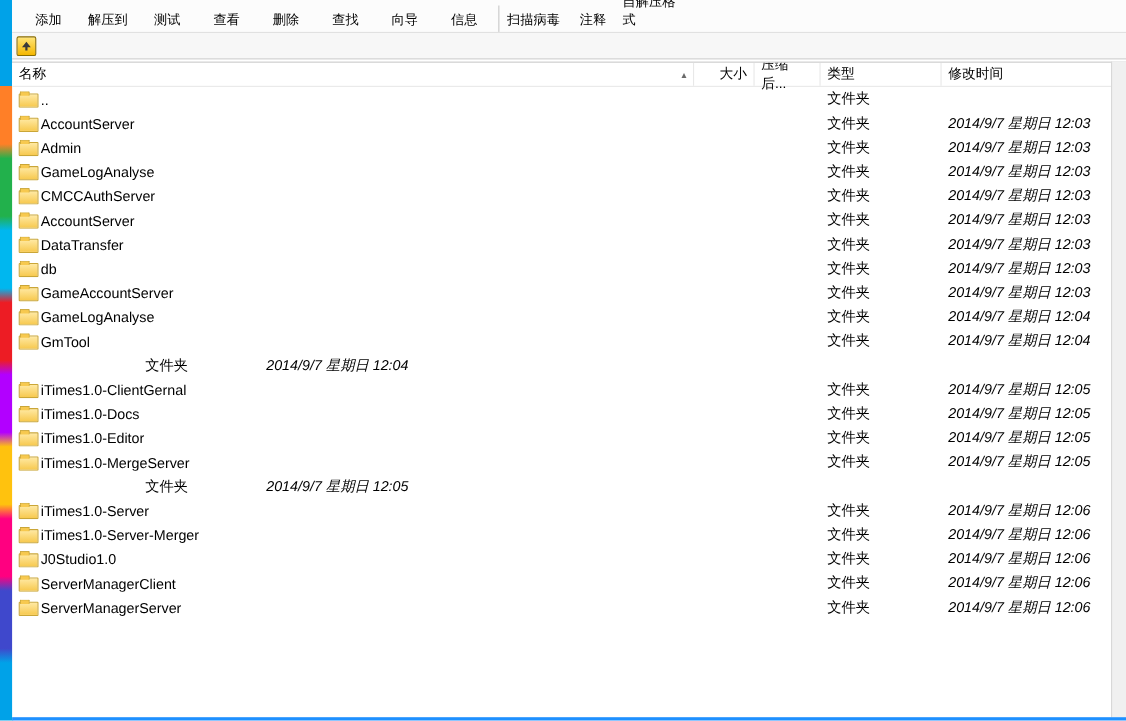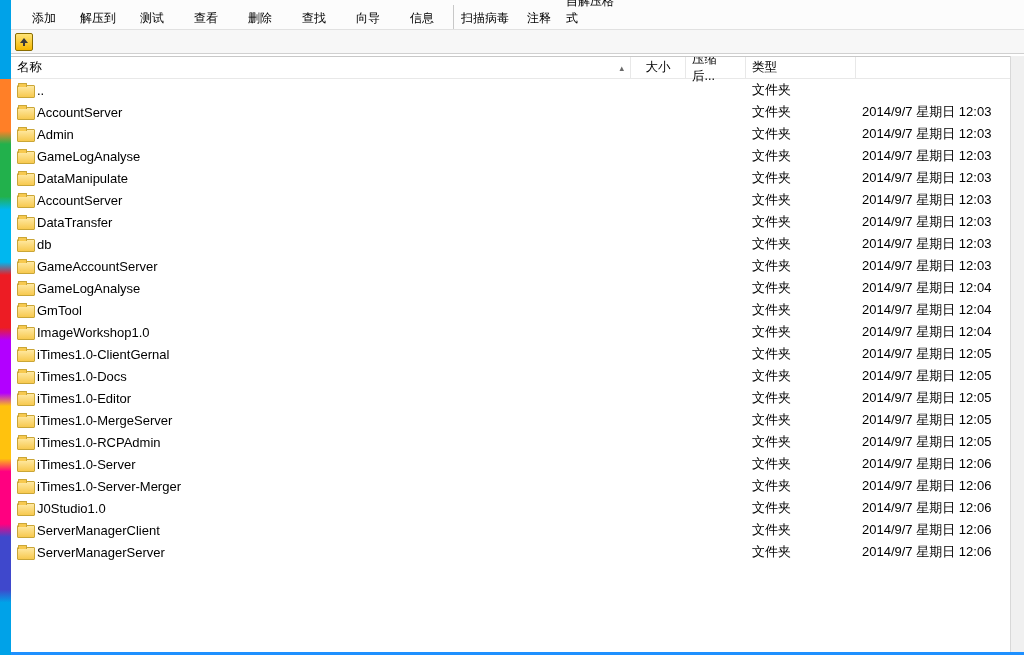--- a/index.html
+++ b/index.html
@@ -49,35 +49,35 @@
 }
 .list-header {
   display:flex; height:22px; align-items:center;
   background:#fff; border-bottom:1px solid #e8e8e8;
   font-size:12.5px; color:#000; position: sticky; top:0;
 }
 .list-header .col { border-right:1px solid #e8e8e8; padding:0 6px; display:flex; align-items:center; height:100%; }
 .sort-caret { margin-left:auto; font-size:9px; color:#6a6a6a; }
 
 .col-name  { flex: 0 0 620px; }
-.col-size  { flex: 0 0 55px; justify-content:center; }
+.col-size  { flex: 0 0 55px; justify-content:flex-end; }
 .col-pack  { flex: 0 0 60px; }
 .col-type  { flex: 0 0 110px; }
 .col-date  { flex: 1 1 auto; }
 
 .file-row {
   display:flex; align-items:center; height:22px; font-size:13px;
   white-space:nowrap;
 }
 .file-row .cell { padding:0 6px; overflow:hidden; text-overflow:ellipsis; }
 .cell-name { flex:0 0 620px; display:flex; align-items:center; gap:4px; }
 .cell-size { flex:0 0 55px; text-align:right; }
 .cell-pack { flex:0 0 60px; }
 .cell-type { flex:0 0 110px; }
-.cell-date { flex:1 1 auto; }
+.cell-date { flex:1 1 auto;font-style:italic; }
 
 .folder-icon { width:16px; height:14px; flex:none; display:inline-block; position:relative; }
 .folder-icon::before { content:""; position:absolute; left:0; top:2px; width:16px; height:11px;
   background:linear-gradient(#ffe9a3,#f7c94f); border:1px solid #caa637; border-radius:1px; }
 .folder-icon::after { content:""; position:absolute; left:1px; top:0; width:7px; height:3px;
   background:#f7c94f; border:1px solid #caa637; border-bottom:none; border-radius:1px 1px 0 0; }
 
 
 .bottom-border { position:absolute; left:0; right:0; bottom:0; height:3px;
   background:#1e90ff; }
@@ -145,20 +145,23 @@
       </div>
       <div class="col col-size">
         <span>大小</span>
       </div>
       <div class="col col-pack">
         <span>压缩后...</span>
       </div>
       <div class="col col-type">
         <span>类型</span>
       </div>
+      <div class="col col-date">
+        <span>修改时间</span>
+      </div>
     </div>
     <div id="rows">
         <div class="file-row">
           <div class="cell cell-name">
             <span class="folder-icon"></span>
             <span>..</span>
           </div>
           <div class="cell cell-size"></div>
           <div class="cell cell-pack"></div>
           <div class="cell cell-type">文件夹</div>
@@ -190,21 +193,21 @@
             <span>GameLogAnalyse</span>
           </div>
           <div class="cell cell-size"></div>
           <div class="cell cell-pack"></div>
           <div class="cell cell-type">文件夹</div>
           <div class="cell cell-date">2014/9/7 星期日 12:03</div>
         </div>
         <div class="file-row">
           <div class="cell cell-name">
             <span class="folder-icon"></span>
-            <span>DataManipulate</span>
+            <span>CMCCAuthServer</span>
           </div>
           <div class="cell cell-size"></div>
           <div class="cell cell-pack"></div>
           <div class="cell cell-type">文件夹</div>
           <div class="cell cell-date">2014/9/7 星期日 12:03</div>
         </div>
         <div class="file-row">
           <div class="cell cell-name">
             <span class="folder-icon"></span>
             <span>AccountServer</span>
@@ -258,24 +261,20 @@
           <div class="cell cell-name">
             <span class="folder-icon"></span>
             <span>GmTool</span>
           </div>
           <div class="cell cell-size"></div>
           <div class="cell cell-pack"></div>
           <div class="cell cell-type">文件夹</div>
           <div class="cell cell-date">2014/9/7 星期日 12:04</div>
         </div>
         <div class="file-row">
-          <div class="cell cell-name">
-            <span class="folder-icon"></span>
-            <span>ImageWorkshop1.0</span>
-          </div>
           <div class="cell cell-size"></div>
           <div class="cell cell-pack"></div>
           <div class="cell cell-type">文件夹</div>
           <div class="cell cell-date">2014/9/7 星期日 12:04</div>
         </div>
         <div class="file-row">
           <div class="cell cell-name">
             <span class="folder-icon"></span>
             <span>iTimes1.0-ClientGernal</span>
           </div>
@@ -308,24 +307,20 @@
           <div class="cell cell-name">
             <span class="folder-icon"></span>
             <span>iTimes1.0-MergeServer</span>
           </div>
           <div class="cell cell-size"></div>
           <div class="cell cell-pack"></div>
           <div class="cell cell-type">文件夹</div>
           <div class="cell cell-date">2014/9/7 星期日 12:05</div>
         </div>
         <div class="file-row">
-          <div class="cell cell-name">
-            <span class="folder-icon"></span>
-            <span>iTimes1.0-RCPAdmin</span>
-          </div>
           <div class="cell cell-size"></div>
           <div class="cell cell-pack"></div>
           <div class="cell cell-type">文件夹</div>
           <div class="cell cell-date">2014/9/7 星期日 12:05</div>
         </div>
         <div class="file-row">
           <div class="cell cell-name">
             <span class="folder-icon"></span>
             <span>iTimes1.0-Server</span>
           </div>

